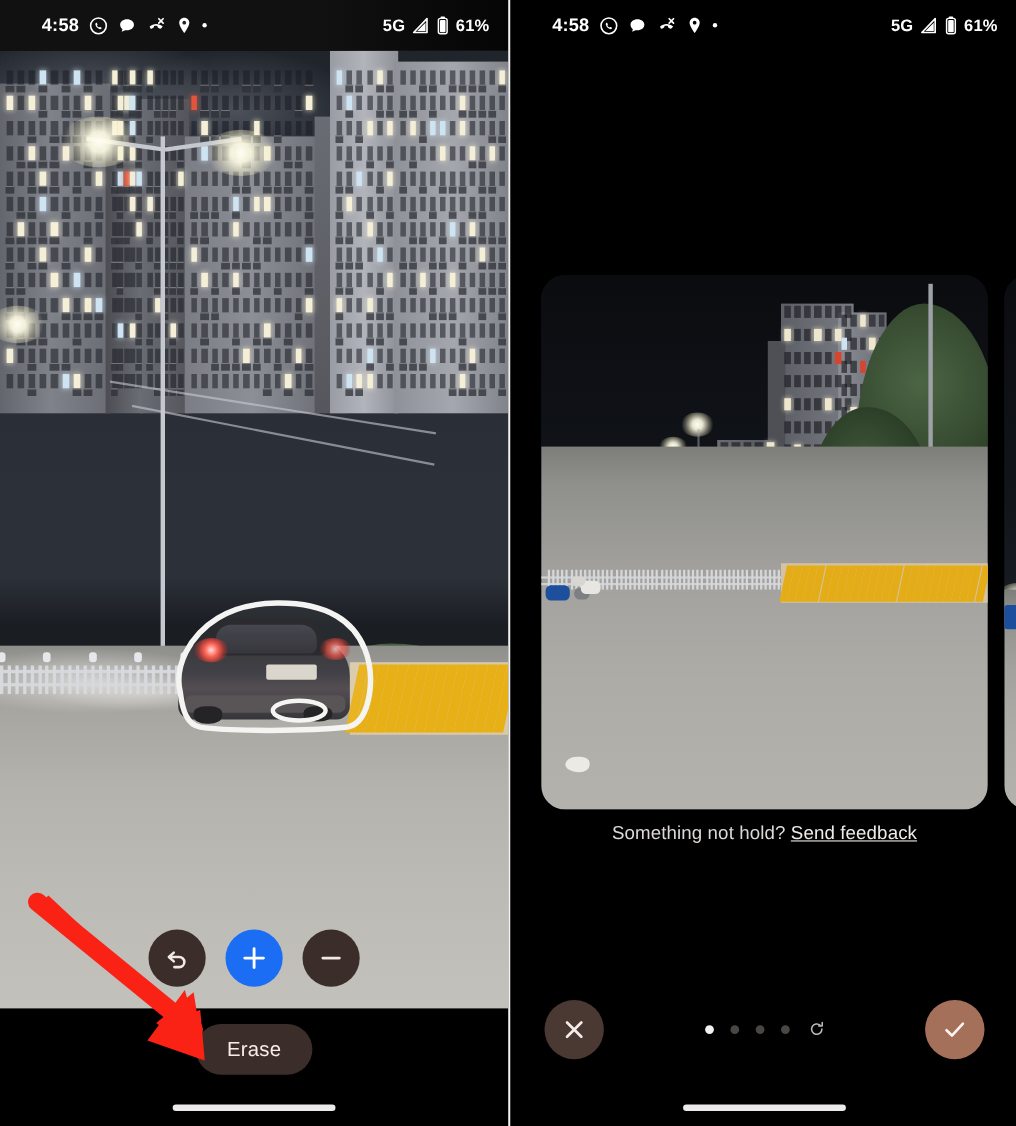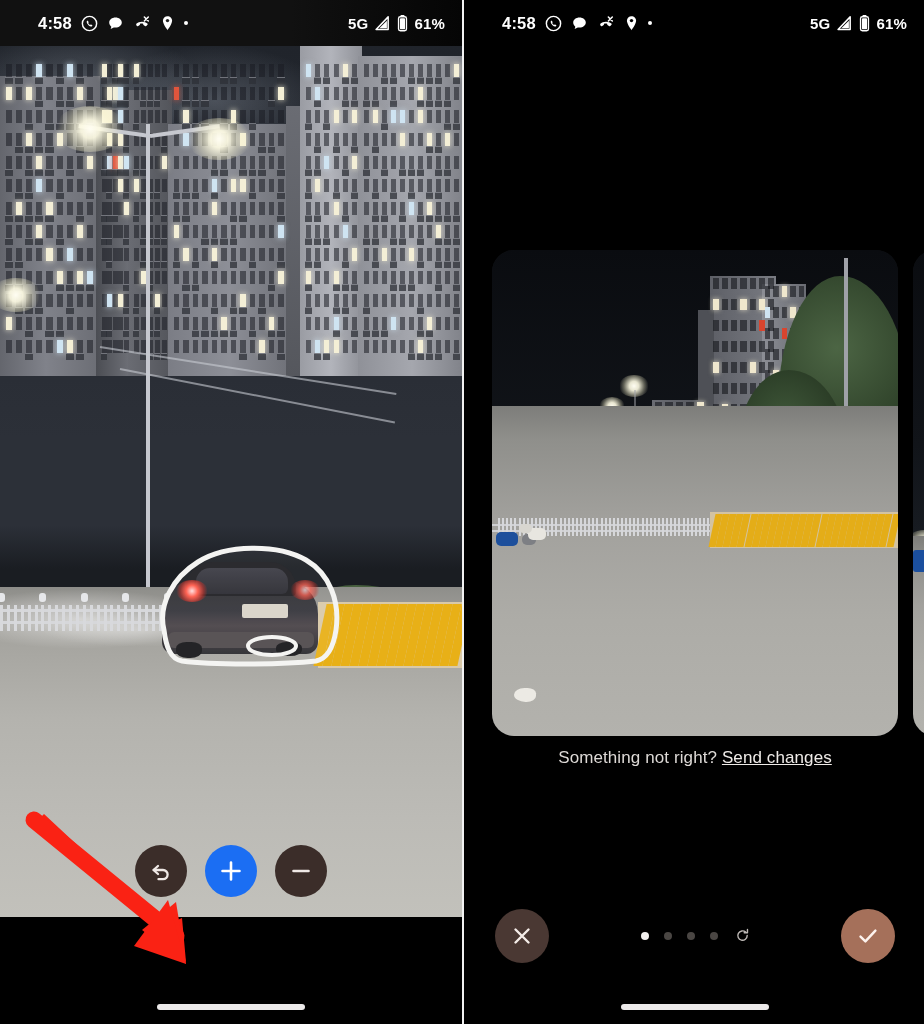--- a/index.html
+++ b/index.html
@@ -1268,20 +1268,21 @@
         </svg>
       </button>
       <button class="tool-btn dark" title="decrease">
         <svg width="26" height="26" viewBox="0 0 26 26">
           <path d="M5.5 13 H20.5" stroke="#f0e9e6" stroke-width="2.6" stroke-linecap="round"></path>
         </svg>
       </button>
     </div>
 
     <div class="editor-bar">
+      <button class="erase-btn">Erase</button>
       <div class="home-ind"></div>
     </div>
 
     <div class="statusbar">
       <div class="sb-left">
         <span class="sb-time">4:58</span>
         <span class="ic">
           <svg width="17" height="17" viewBox="0 0 20 20">
               <circle cx="10" cy="10" r="8.4" fill="none" stroke="#fff" stroke-width="1.7"></circle>
               <path d="M7 7.2c.5-.6 1.1-.5 1.4.1l.5 1c.2.4.1.6-.2.9l-.3.3c.5 1 1.3 1.8 2.3 2.3l.3-.3c.3-.3.5-.4.9-.2l1 .5c.6.3.7.9.1 1.4-1 .9-2.6.4-4.2-1.1S6.1 8.2 7 7.2z" fill="#fff"></path>
@@ -1702,22 +1703,22 @@
 
         <div class="pv-car" style="left:4px;top:282px;width:22px;height:14px;background:#1d4f9c;"></div>
         <div class="pv-car" style="left:30px;top:284px;width:14px;height:11px;background:#7d7f84;"></div>
         <div class="pv-car" style="left:36px;top:278px;width:18px;height:12px;background:#e8e6e0;"></div>
         <div class="pv-car" style="left:27px;top:274px;width:13px;height:9px;background:#d8d6d0;"></div>
 
         <div class="pv-trash" style="left:22px;top:438px;"></div>
       </div>
 
       <div class="feedback">
-        <span>Something not right?</span>
-        <span class="link">Send changes</span>
+        <span>Something not hold?</span>
+        <span class="link">Send feedback</span>
       </div>
 
 
       <div class="action-bar">
         <button class="circ-btn close" title="cancel">
           <svg width="24" height="24" viewBox="0 0 24 24">
             <path d="M5.5 5.5 L18.5 18.5 M18.5 5.5 L5.5 18.5" stroke="#f4ece8" stroke-width="2.4" stroke-linecap="round"></path>
           </svg>
         </button>
         <div class="dots">

